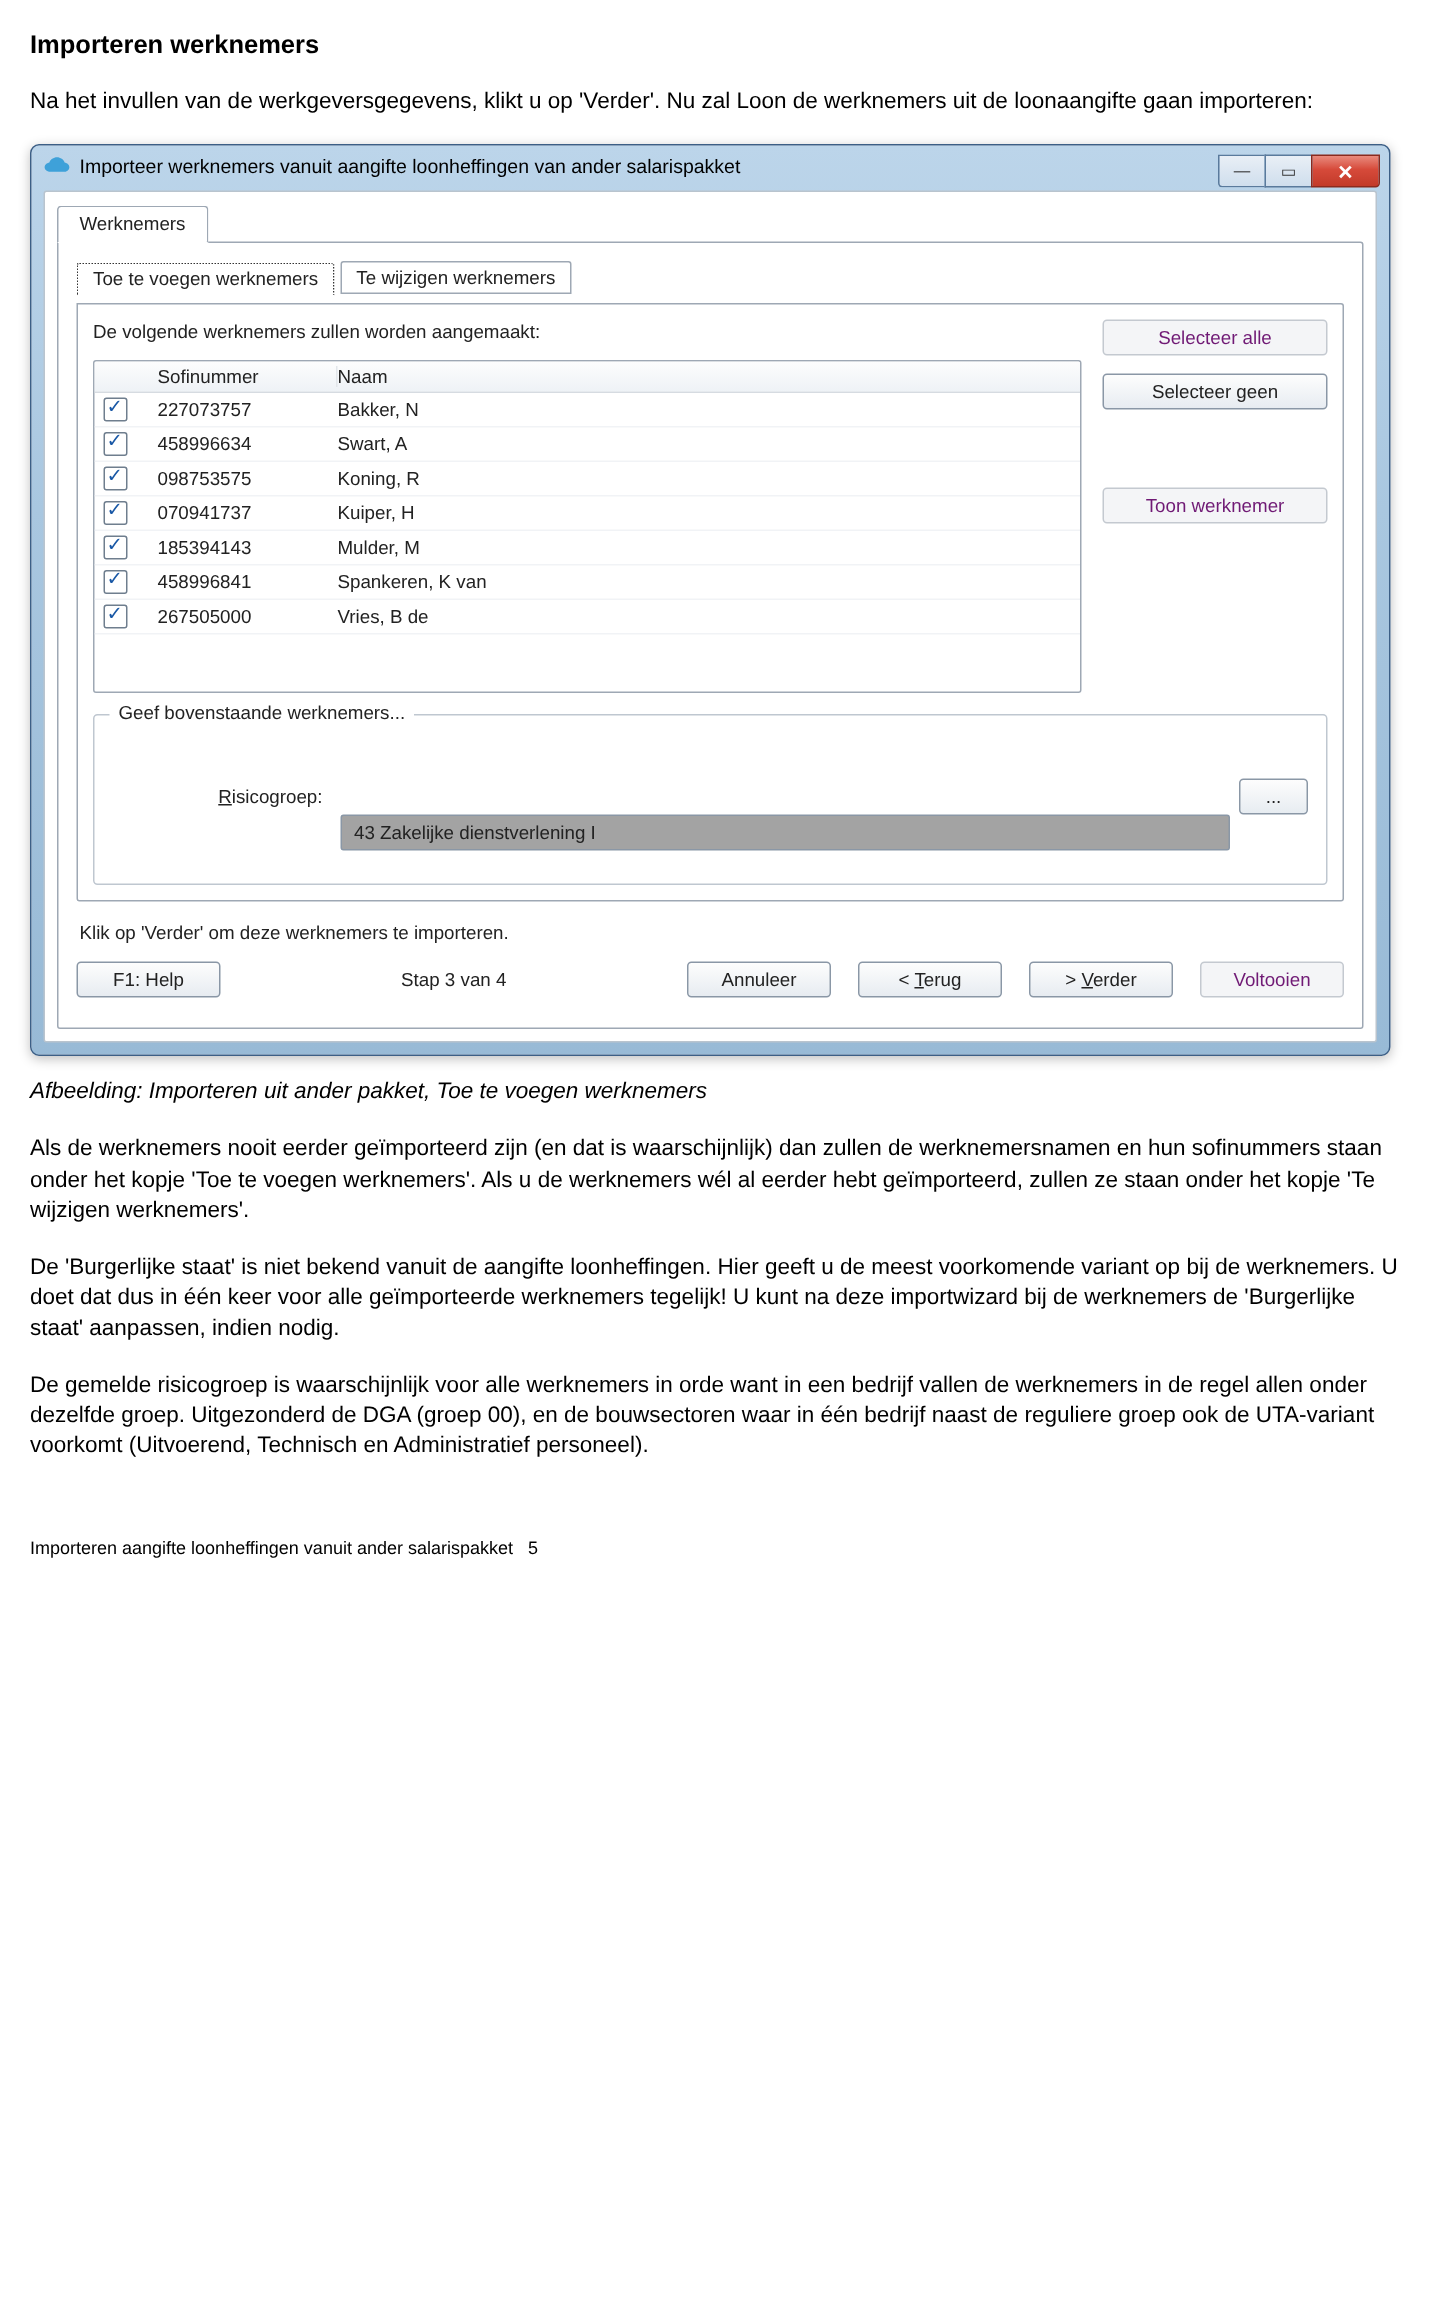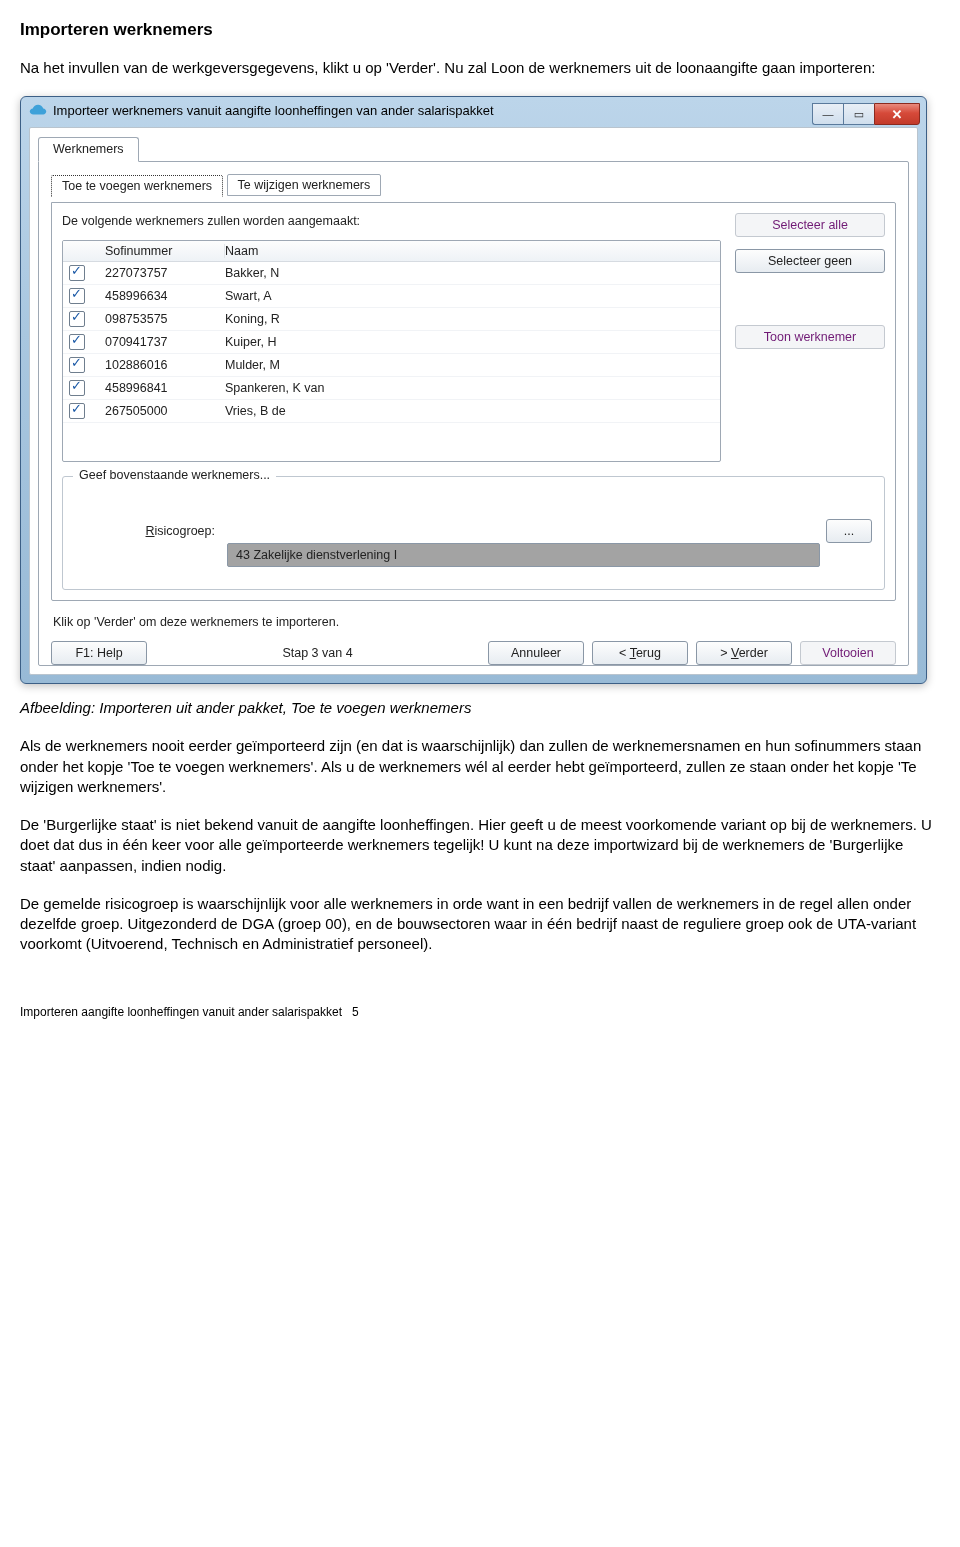--- a/index.html
+++ b/index.html
@@ -92,21 +92,21 @@
     border-bottom-color:#fff;
     background:#fff;
     padding:4px 14px 5px;
     border-radius: 3px 3px 0 0;
     position:relative;
     top:1px;
   }
   .tab-frame {
     border:1px solid #9ea8b4;
     border-radius: 0 2px 2px 2px;
-    padding:12px 12px 0 12px;
+    padding:12px 12px 20px 12px;
   }
 
   .subtabs { margin-bottom:6px; }
   .subtabs .stab {
     display:inline-block;
     border:1px solid #9ea8b4;
     padding:3px 10px;
     border-radius:2px 2px 0 0;
     background:#fff;
     font-size:12.5px;
@@ -199,21 +199,21 @@
     flex:1; border:1px solid #8a97a6; border-radius:2px;
     background:#a3a3a3; padding:4px 8px;margin-top:48px;
   }
   .dots {
     width:28px; margin-left:6px;
   }
 
   .boldline { font-weight:normal; margin:14px 0 12px 2px; }
 
   .footerbar {
-    display:flex; align-items:stretch; gap:8px; margin-top:6px;
+    display:flex; align-items:stretch; gap:18px; margin-top:6px;
   }
   .footerbar .spacer { flex:1; display:flex; align-items:center; justify-content:center;}
   .footerbar .btn { min-width:78px; }
 </style>
 </head>
 <body>
 
 <h1>Importeren werknemers</h1>
 
 <p>Na het invullen van de werkgeversgegevens, klikt u op 'Verder'. Nu zal Loon de werknemers uit de loonaangifte gaan importeren:</p>
@@ -267,21 +267,21 @@
                   <span>098753575</span>
                   <span>Koning, R</span>
                 </div>
                 <div class="listrow">
                   <span class="chk"></span>
                   <span>070941737</span>
                   <span>Kuiper, H</span>
                 </div>
                 <div class="listrow">
                   <span class="chk"></span>
-                  <span>102886016</span>
+                  <span>185394143</span>
                   <span>Mulder, M</span>
                 </div>
                 <div class="listrow">
                   <span class="chk"></span>
                   <span>458996841</span>
                   <span>Spankeren, K van</span>
                 </div>
                 <div class="listrow">
                   <span class="chk"></span>
                   <span>267505000</span>

